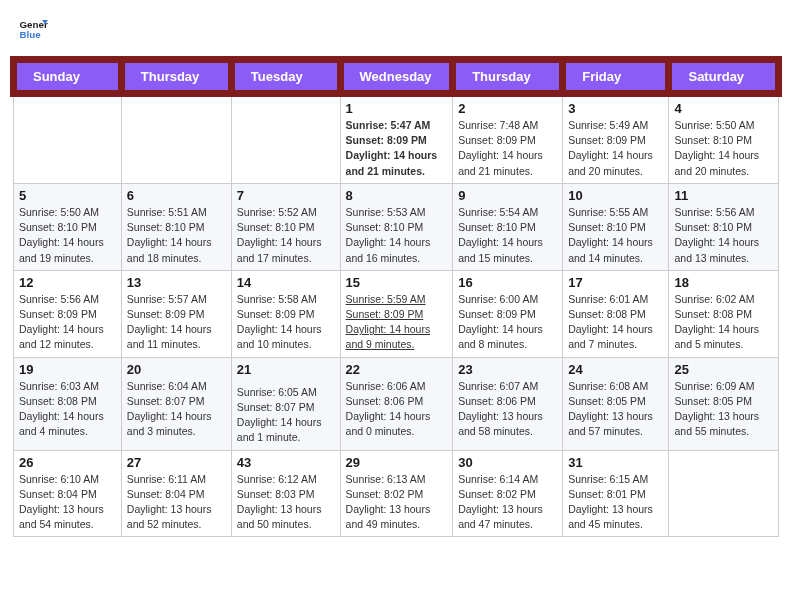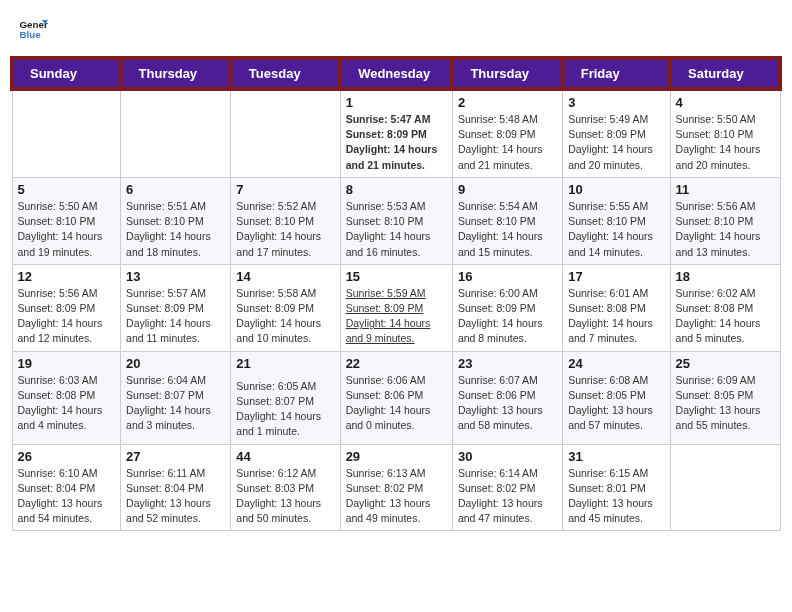--- a/index.html
+++ b/index.html
@@ -37,26 +37,26 @@
     .location {
       font-size: 15px;
       color: #333;
     }
     .calendar {
       width: 100%;
       border-collapse: collapse;
       border: 1px solid #ccc;
     }
     .calendar th {
-      background-color: #4c1d95;
+      background-color: #8b5cf6;
       color: #fff;
       text-align: left;
       padding: 6px 16px;
       font-size: 13px;
-      border: 4px solid #7f1d1d;
+      border: 7px solid #7f1d1d;
     }
     .calendar td {
       border: 1px solid #ccc;
       vertical-align: top;
       padding: 4px 5px;
       width: 113px;
       min-height: 80px;
       background: #fff;
     }
     .calendar tr:nth-child(even) td {
@@ -116,21 +116,21 @@
         <td class="empty-cell"></td>
         <td>
           <div class="day-number">1</div>
           <div class="day-info" style="white-space: pre-line; font-weight: bold;">Sunrise: 5:47 AM
 Sunset: 8:09 PM
 Daylight: 14 hours
 and 21 minutes.</div>
         </td>
         <td>
           <div class="day-number">2</div>
-          <div class="day-info" style="white-space: pre-line;">Sunrise: 5:48 AM
+          <div class="day-info" style="white-space: pre-line;">Sunrise: 7:48 AM
 Sunset: 8:09 PM
 Daylight: 14 hours
 and 21 minutes.</div>
         </td>
         <td>
           <div class="day-number">3</div>
           <div class="day-info" style="white-space: pre-line;">Sunrise: 5:49 AM
 Sunset: 8:09 PM
 Daylight: 14 hours
 and 20 minutes.</div>
@@ -305,21 +305,21 @@
 and 54 minutes.</div>
         </td>
         <td>
           <div class="day-number">27</div>
           <div class="day-info" style="white-space: pre-line;">Sunrise: 6:11 AM
 Sunset: 8:04 PM
 Daylight: 13 hours
 and 52 minutes.</div>
         </td>
         <td>
-          <div class="day-number">44</div>
+          <div class="day-number">43</div>
           <div class="day-info" style="white-space: pre-line;">Sunrise: 6:12 AM
 Sunset: 8:03 PM
 Daylight: 13 hours
 and 50 minutes.</div>
         </td>
         <td>
           <div class="day-number">29</div>
           <div class="day-info" style="white-space: pre-line;">Sunrise: 6:13 AM
 Sunset: 8:02 PM
 Daylight: 13 hours

